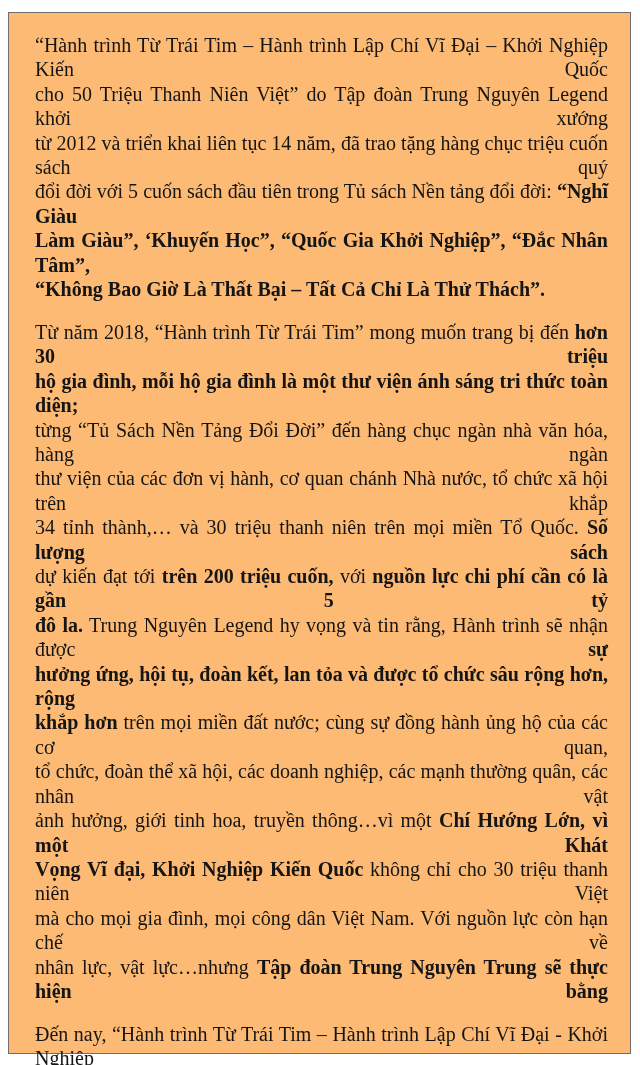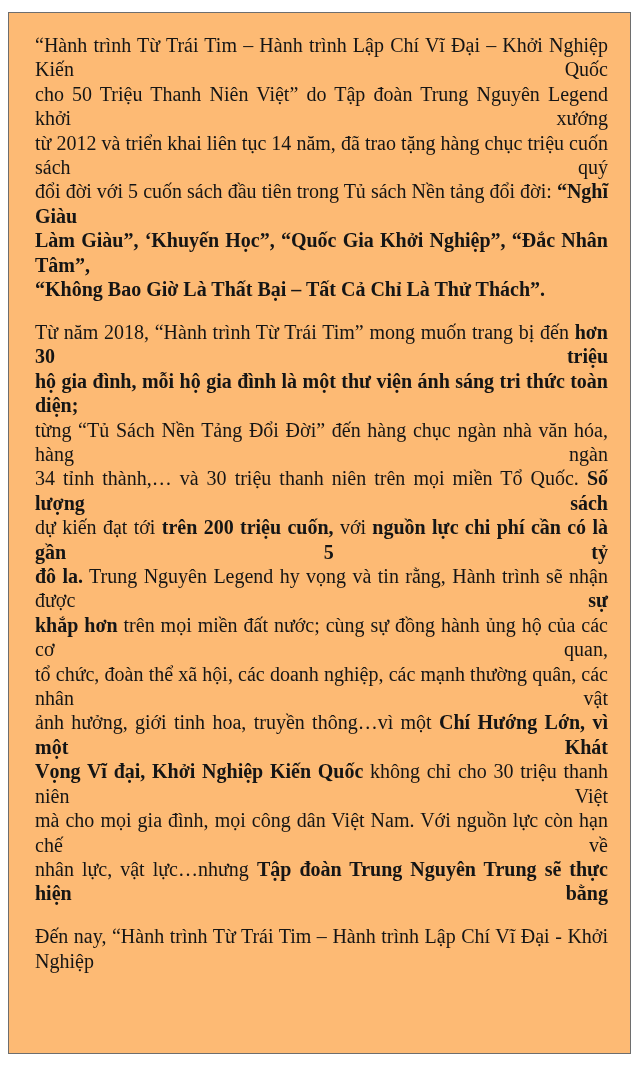--- a/index.html
+++ b/index.html
@@ -58,23 +58,25 @@
         <div class="line"><span>cho 50 Triệu Thanh Niên Việt” do Tập đoàn Trung Nguyên Legend khởi xướng</span></div>
         <div class="line"><span>từ 2012 và triển khai liên tục 14 năm, đã trao tặng hàng chục triệu cuốn sách quý</span></div>
         <div class="line"><span>đổi đời với 5 cuốn sách đầu tiên trong Tủ sách Nền tảng đổi đời: </span><b>“Nghĩ Giàu</b></div>
         <div class="line"><b>Làm Giàu”, ‘Khuyến Học”, “Quốc Gia Khởi Nghiệp”, “Đắc Nhân Tâm”,</b></div>
         <div class="line endline"><b>“Không Bao Giờ Là Thất Bại – Tất Cả Chỉ Là Thử Thách”.</b></div>
       </div>
       <div class="para">
         <div class="line"><span>Từ năm 2018, “Hành trình Từ Trái Tim” mong muốn trang bị đến </span><b>hơn 30 triệu</b></div>
         <div class="line"><b>hộ gia đình, mỗi hộ gia đình là một thư viện ánh sáng tri thức toàn diện;</b></div>
         <div class="line"><span>từng “Tủ Sách Nền Tảng Đổi Đời” đến hàng chục ngàn nhà văn hóa, hàng ngàn</span></div>
+        <div class="line"><span>thư viện của các đơn vị hành, cơ quan chánh Nhà nước, tổ chức xã hội trên khắp</span></div>
         <div class="line"><span>34 tỉnh thành,… và 30 triệu thanh niên trên mọi miền Tổ Quốc. </span><b>Số lượng sách</b></div>
         <div class="line"><span>dự kiến đạt tới </span><b>trên 200 triệu cuốn,</b><span> với </span><b>nguồn lực chi phí cần có là gần 5 tỷ</b></div>
         <div class="line"><b>đô la.</b><span> Trung Nguyên Legend hy vọng và tin rằng, Hành trình sẽ nhận được </span><b>sự</b></div>
+        <div class="line"><b>hưởng ứng, hội tụ, đoàn kết, lan tỏa và được tổ chức sâu rộng hơn, rộng</b></div>
         <div class="line"><b>khắp hơn</b><span> trên mọi miền đất nước; cùng sự đồng hành ủng hộ của các cơ quan,</span></div>
         <div class="line"><span>tổ chức, đoàn thể xã hội, các doanh nghiệp, các mạnh thường quân, các nhân vật</span></div>
         <div class="line"><span>ảnh hưởng, giới tinh hoa, truyền thông…vì một </span><b>Chí Hướng Lớn, vì một Khát</b></div>
         <div class="line"><b>Vọng Vĩ đại, Khởi Nghiệp Kiến Quốc</b><span> không chỉ cho 30 triệu thanh niên Việt</span></div>
         <div class="line"><span>mà cho mọi gia đình, mọi công dân Việt Nam. Với nguồn lực còn hạn chế về</span></div>
         <div class="line"><span>nhân lực, vật lực…nhưng </span><b>Tập đoàn Trung Nguyên Trung sẽ thực hiện bằng</b></div>
       </div>
       <div class="para">
         <div class="line"><span>Đến nay, “Hành trình Từ Trái Tim – Hành trình Lập Chí Vĩ Đại - Khởi Nghiệp</span></div>
       </div>

